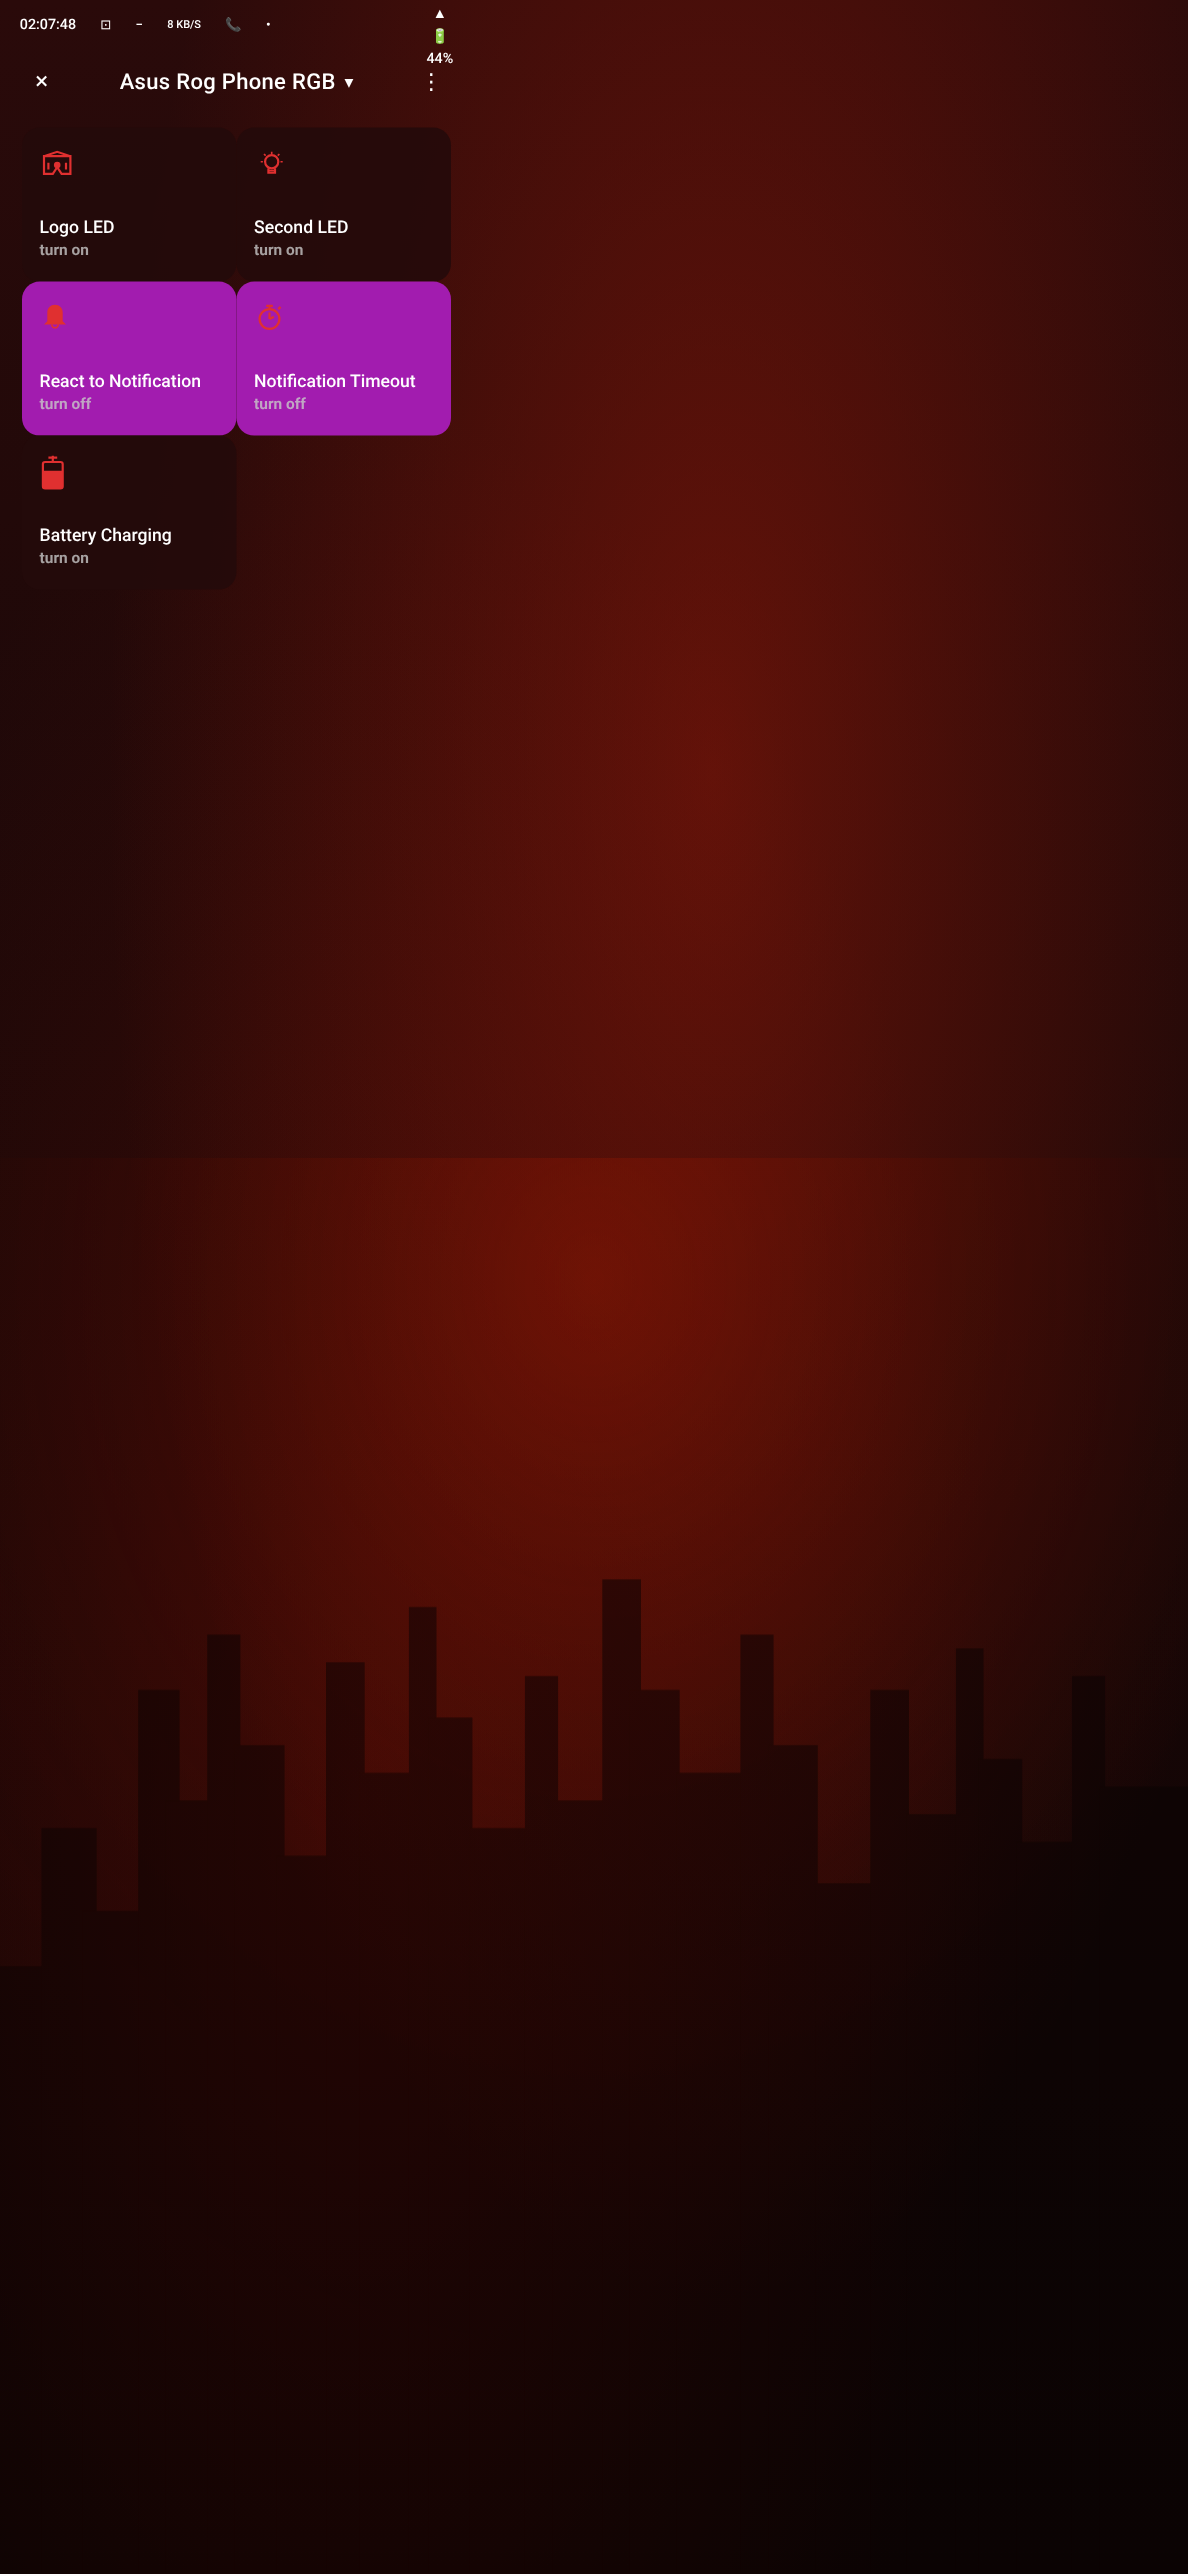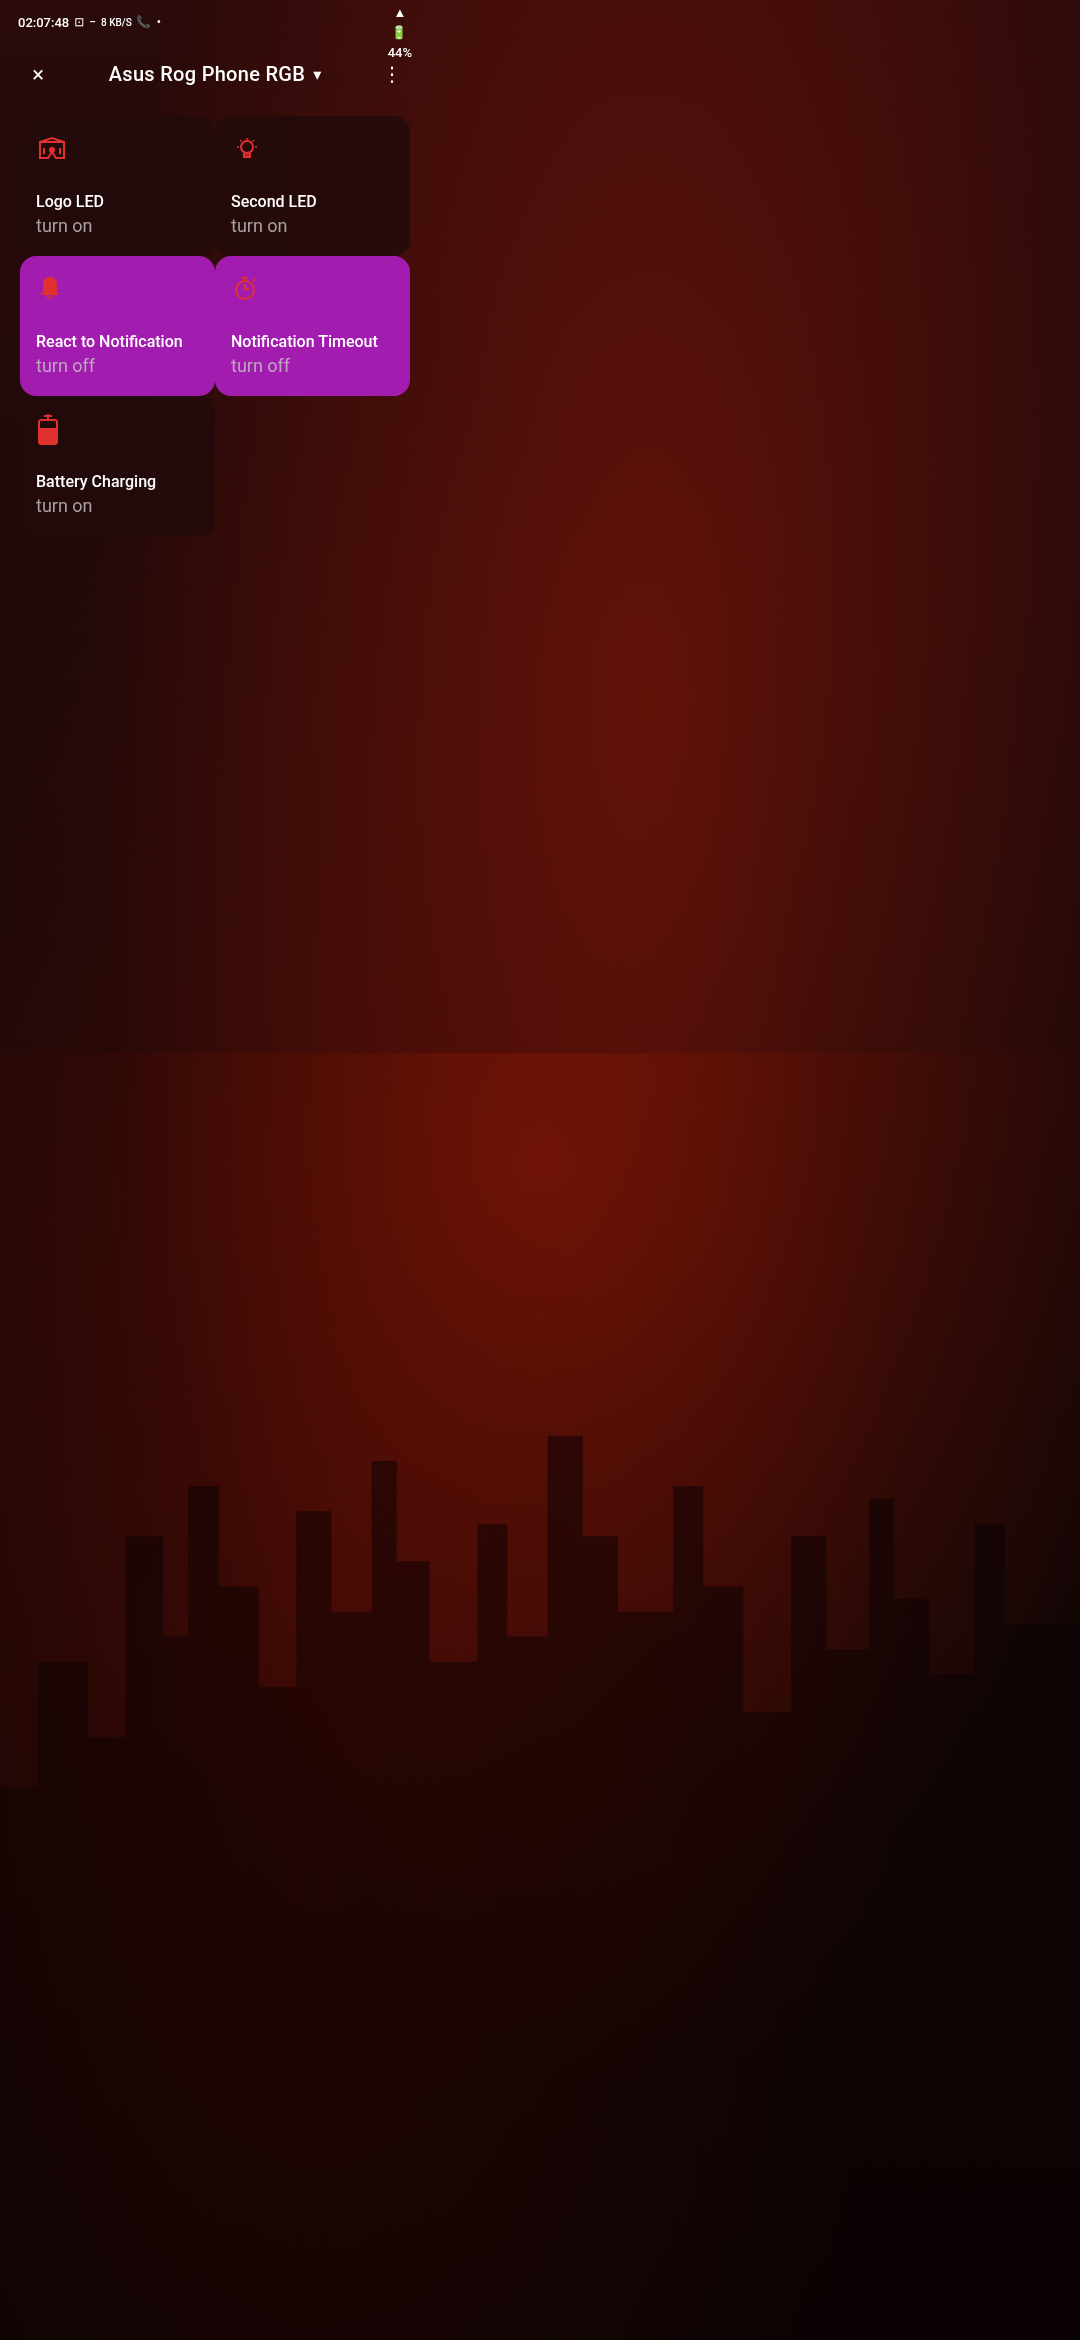--- a/index.html
+++ b/index.html
@@ -45,21 +45,21 @@
       display: flex;
       justify-content: space-between;
       align-items: center;
       padding: 10px 18px 6px;
       height: 40px;
     }
 
     .status-left {
       display: flex;
       align-items: center;
-      gap: 5px;
+      gap: 22px;
       color: white;
       font-size: 13px;
       font-weight: 500;
     }
 
     .status-right {
       display: flex;
       align-items: center;
       gap: 5px;
       color: white;
@@ -157,22 +157,22 @@
     .card-name {
       color: white;
       font-size: 16px;
       font-weight: 500;
       margin-bottom: 4px;
       line-height: 1.2;
     }
 
     .card-status {
       color: rgba(200, 200, 200, 0.8);
-      font-size: 18px;
-      font-weight: 400;
+      font-size: 14px;
+      font-weight: 700;
     }
 
     
     .card-single {
       grid-column: 1;
     }
 
     
     .icon-rog {
       color: #e03030;

